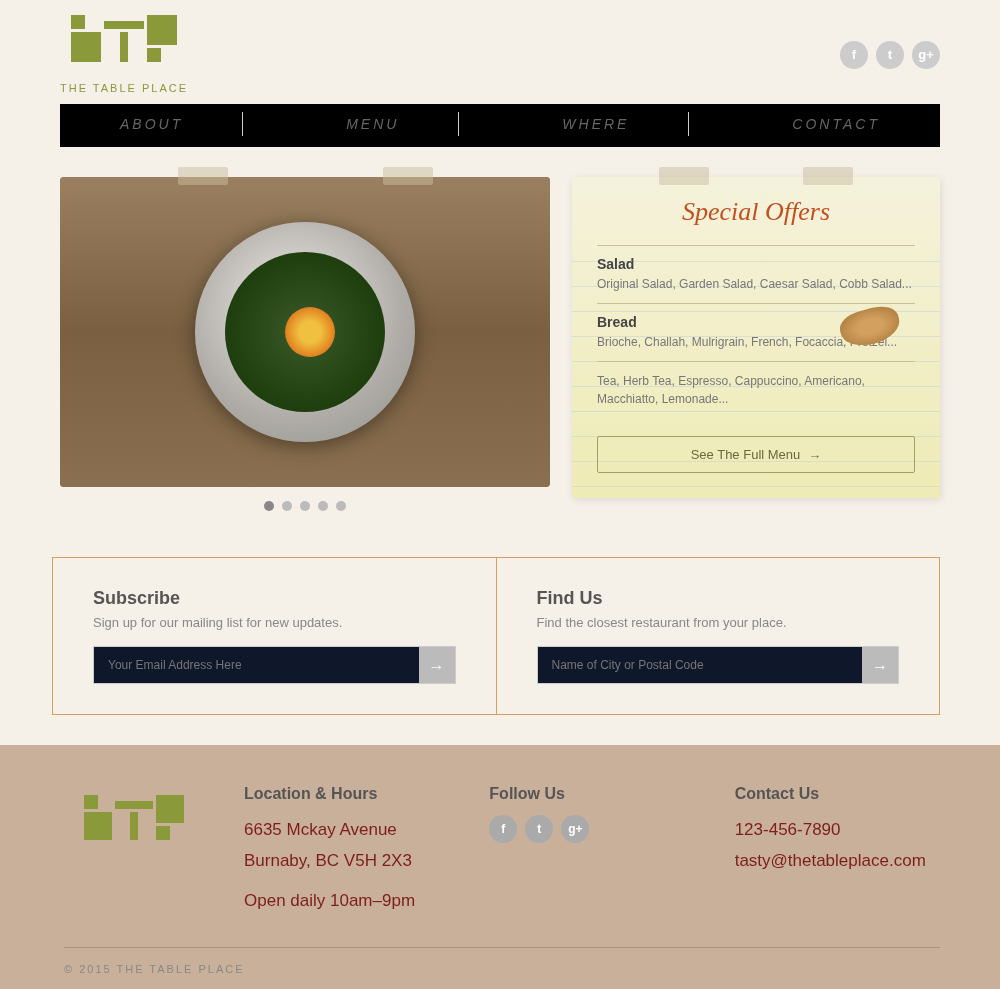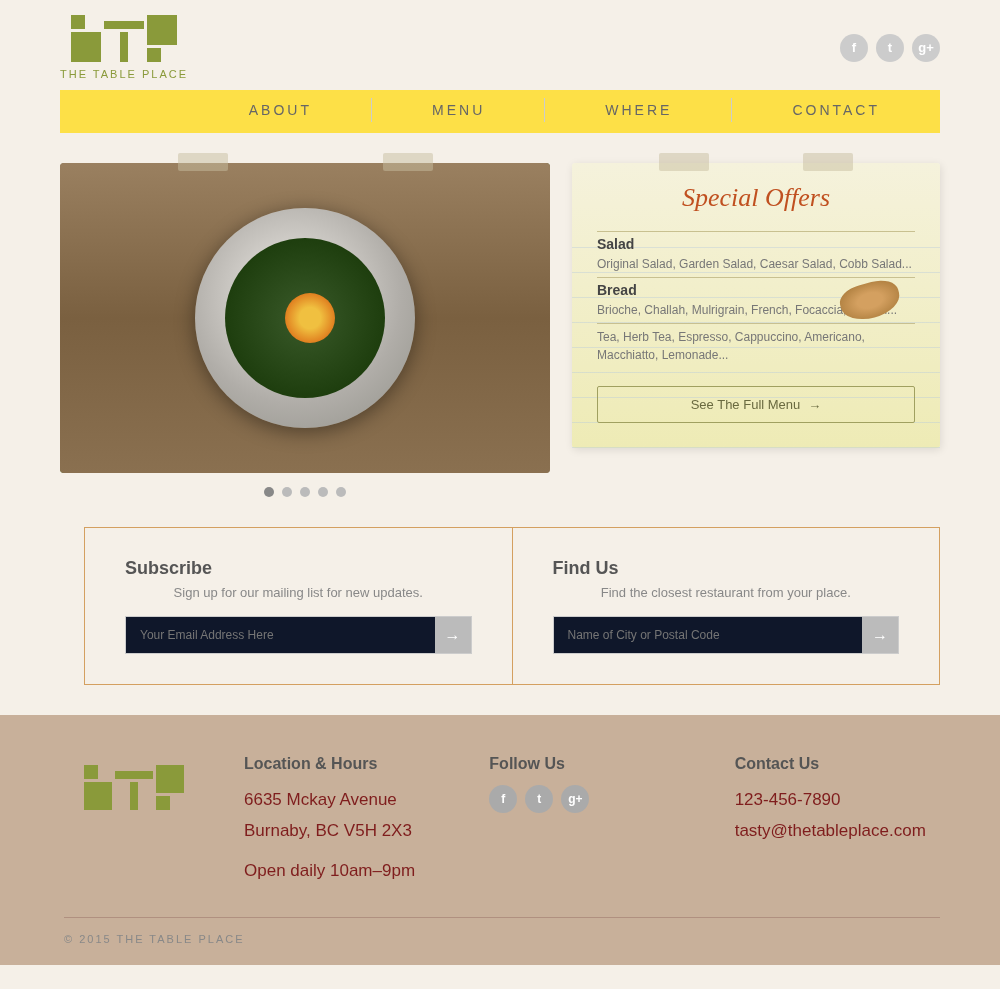--- a/index.html
+++ b/index.html
@@ -54,21 +54,21 @@
       flex-direction: column;
       gap: 3px;
     }
     .logo-name {
       font-family: Arial, sans-serif;
       font-size: 11px;
       letter-spacing: 2px;
       color: #8a9a3a;
       text-transform: uppercase;
       text-align: center;
-      margin-top: 2px;
+      margin-top: 16px;
     }
     .social-icons-header {
       display: flex;
       gap: 8px;
       align-items: center;
     }
     .social-circle {
       width: 28px; height: 28px;
       border-radius: 50%;
       background-color: #ccc;
@@ -76,24 +76,25 @@
       color: white;
       font-size: 13px;
       font-family: Arial, sans-serif;
       font-weight: bold;
       cursor: pointer;
     }
 
     
     .nav {
       display: flex;
-      justify-content: flex-end;
-      align-items: center;
-      background-color: #fde047;
+      justify-content: space-between;
+      align-items: center;
+      background-color: #000000;
       padding: 12px 0 15px 0;
+      font-style: italic;
     }
     .nav-item {
       font-family: Arial, sans-serif;
       font-size: 14px;
       letter-spacing: 3px;
       color: #666;
       text-transform: uppercase;
       padding: 0 60px;
       cursor: pointer;
       position: relative;
@@ -232,21 +233,21 @@
       font-style: italic;
       font-size: 26px;
       color: #c05020;
       text-align: center;
       margin-bottom: 18px;
       position: relative;
       z-index: 1;
     }
     .offer-item {
       border-top: 1px solid #c8c090;
-      padding: 4px 0;
+      padding: 10px 0;
       position: relative;
       z-index: 1;
     }
     .offer-item:first-of-type { border-top: 1px solid #c8c090; }
     .offer-name {
       font-family: Arial, sans-serif;
       font-size: 14px;
       font-weight: bold;
       color: #444;
       margin-bottom: 3px;
@@ -281,21 +282,22 @@
       cursor: pointer;
       border-radius: 2px;
       width: 100%;
       position: relative;
       z-index: 1;
     }
 
     
     .middle-section {
       background-color: #f5f0e8;
-      padding: 0 60px 30px 84px;
+      padding: 0 60px 30px 52px;
+      margin-top: 16px;
     }
     .two-col-boxes {
       border: 1.5px solid #d4a060;
       display: flex;
     }
     .box-left, .box-right {
       flex: 1;
       padding: 30px 40px;
     }
     .box-left { border-right: 1.5px solid #d4a060; }
@@ -304,21 +306,20 @@
       font-size: 18px;
       font-weight: bold;
       color: #555;
       margin-bottom: 6px;
     }
     .box-desc {
       font-family: Arial, sans-serif;
       font-size: 13px;
       color: #888;
       margin-bottom: 16px;
-      text-align: center;
     }
     .input-row {
       display: flex;
       align-items: center;
       border: 1px solid #ccc;
       background: #0f172a;
     }
     .input-row input {
       flex: 1;
       border: none;

